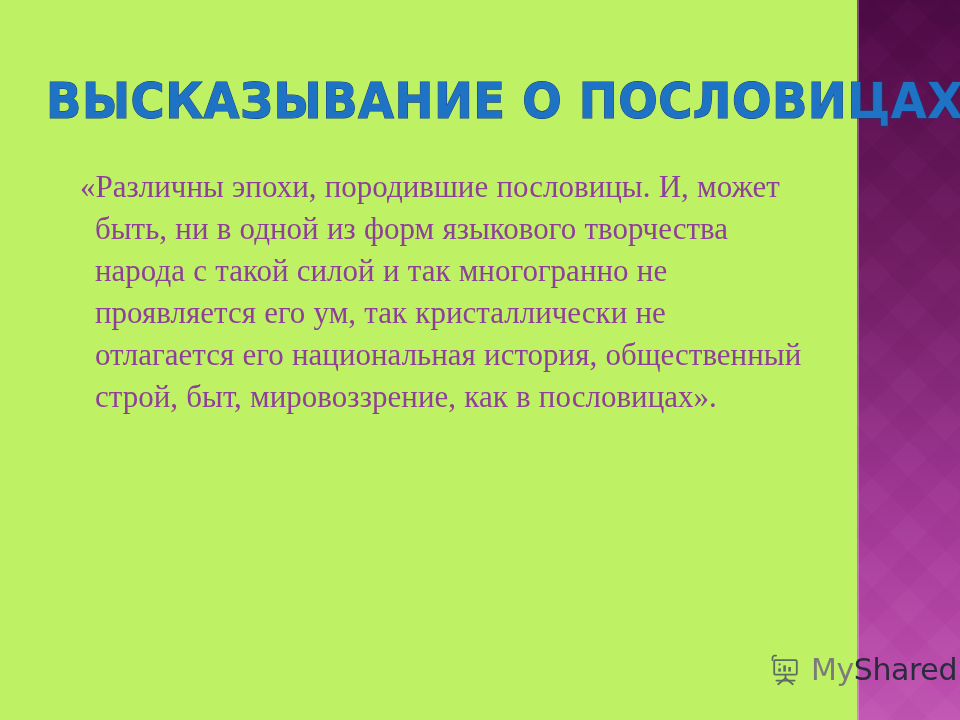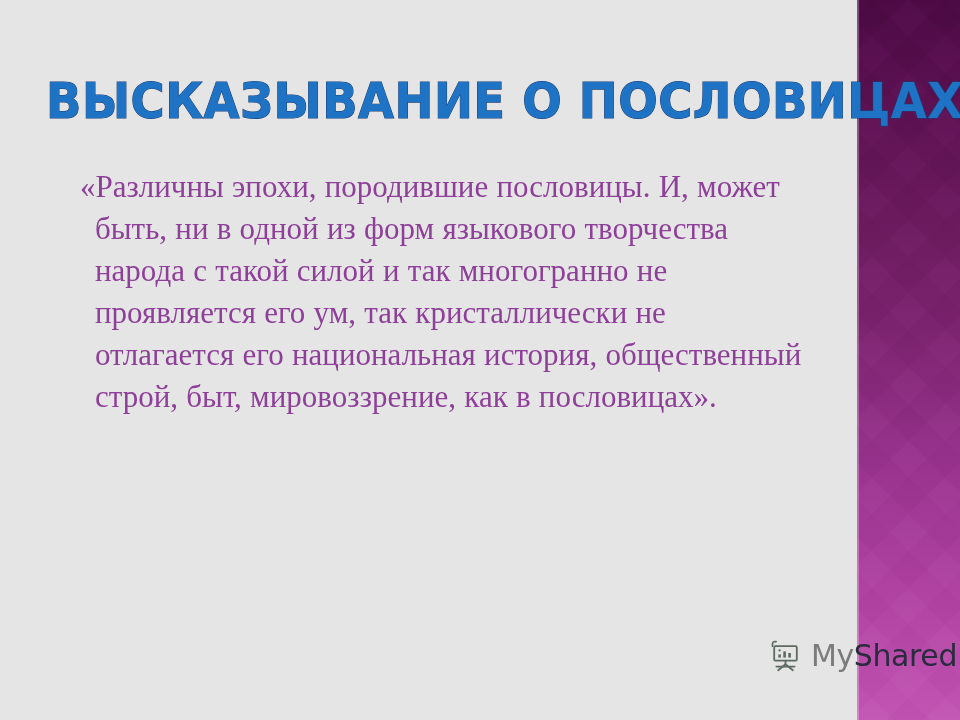--- a/index.html
+++ b/index.html
@@ -11,21 +11,21 @@
     height: 720px;
     overflow: hidden;
     background: #ffffff;
     font-family: "Liberation Sans", sans-serif;
   }
 
   .slide {
     position: relative;
     width: 960px;
     height: 720px;
-    background: #e5e5e5;
+    background: #bef264;
     overflow: hidden;
   }
 
   
   .side-band {
     position: absolute;
     top: 0;
     right: 0;
     width: 103px;
     height: 720px;
@@ -98,21 +98,21 @@
     text-indent: -15px;
     padding-left: 15px;
     text-align: left;
     word-spacing: 0.5px;
   }
 
   
   .watermark {
     position: absolute;
     left: 768px;
-    top: 640px;
+    top: 654px;
     display: flex;
     align-items: center;
     gap: 9px;
     z-index: 5;
   }
   .wm-icon {
     width: 34px;
     height: 32px;
     display: block;
   }

